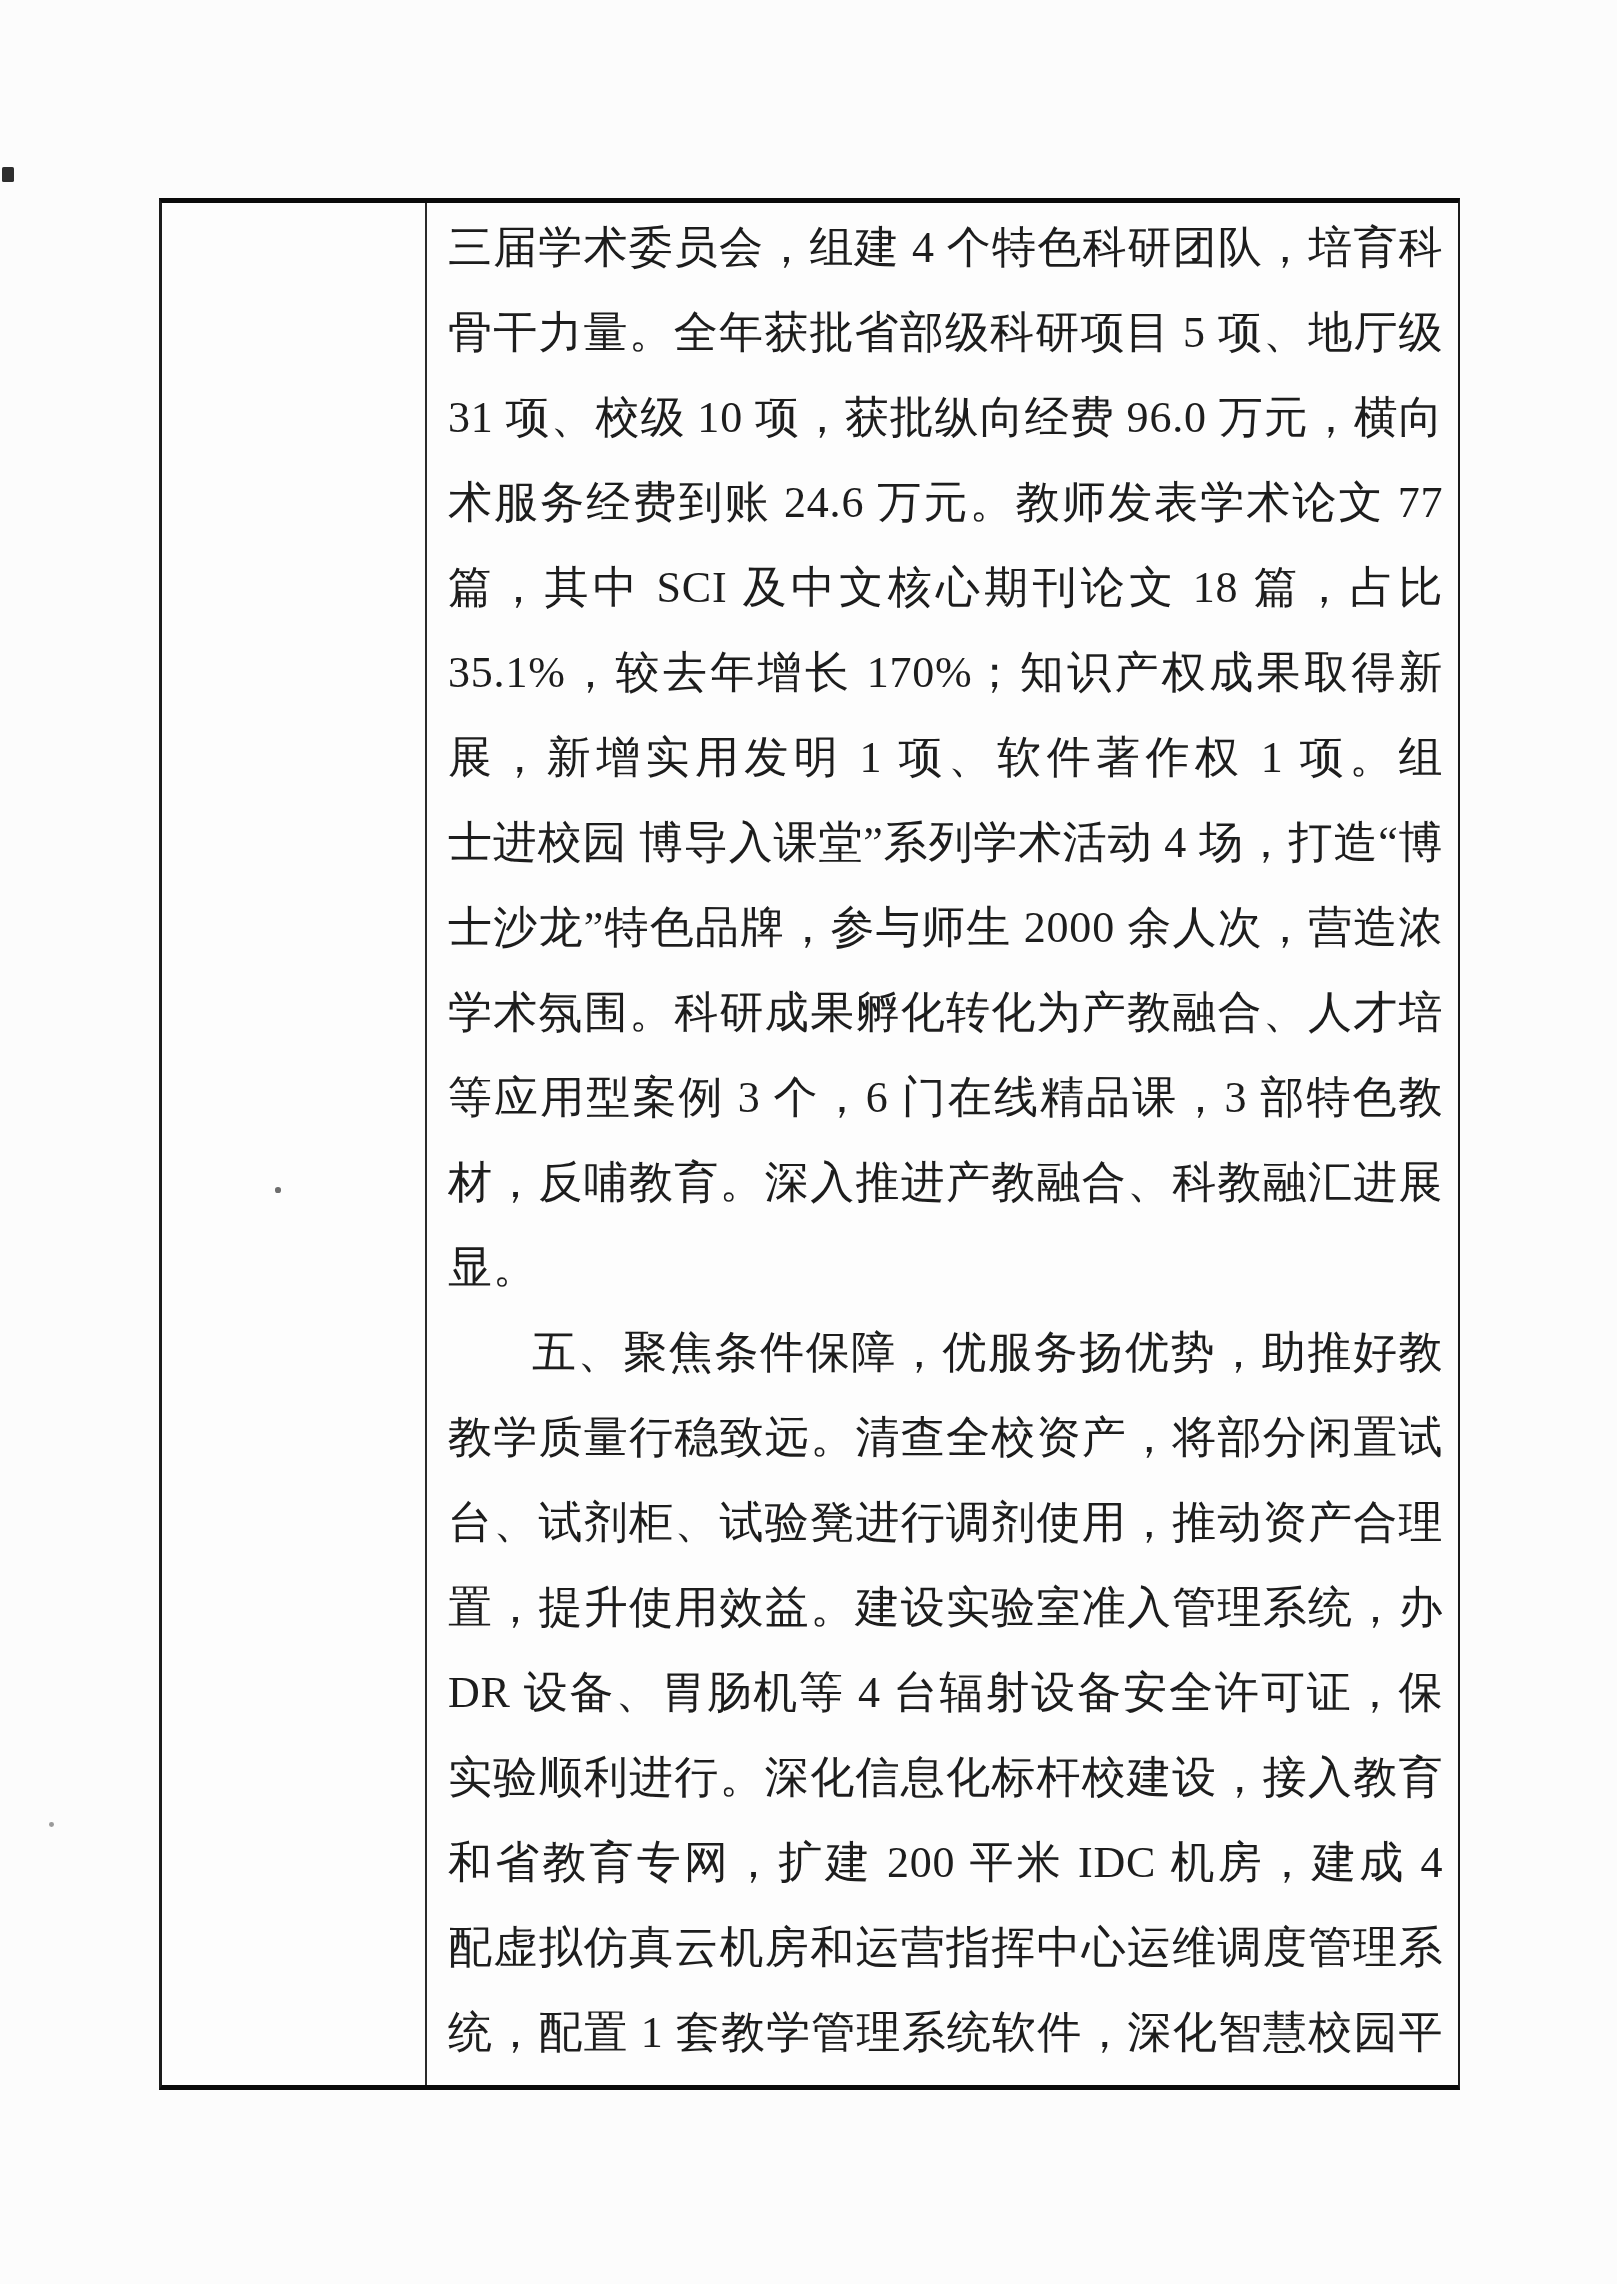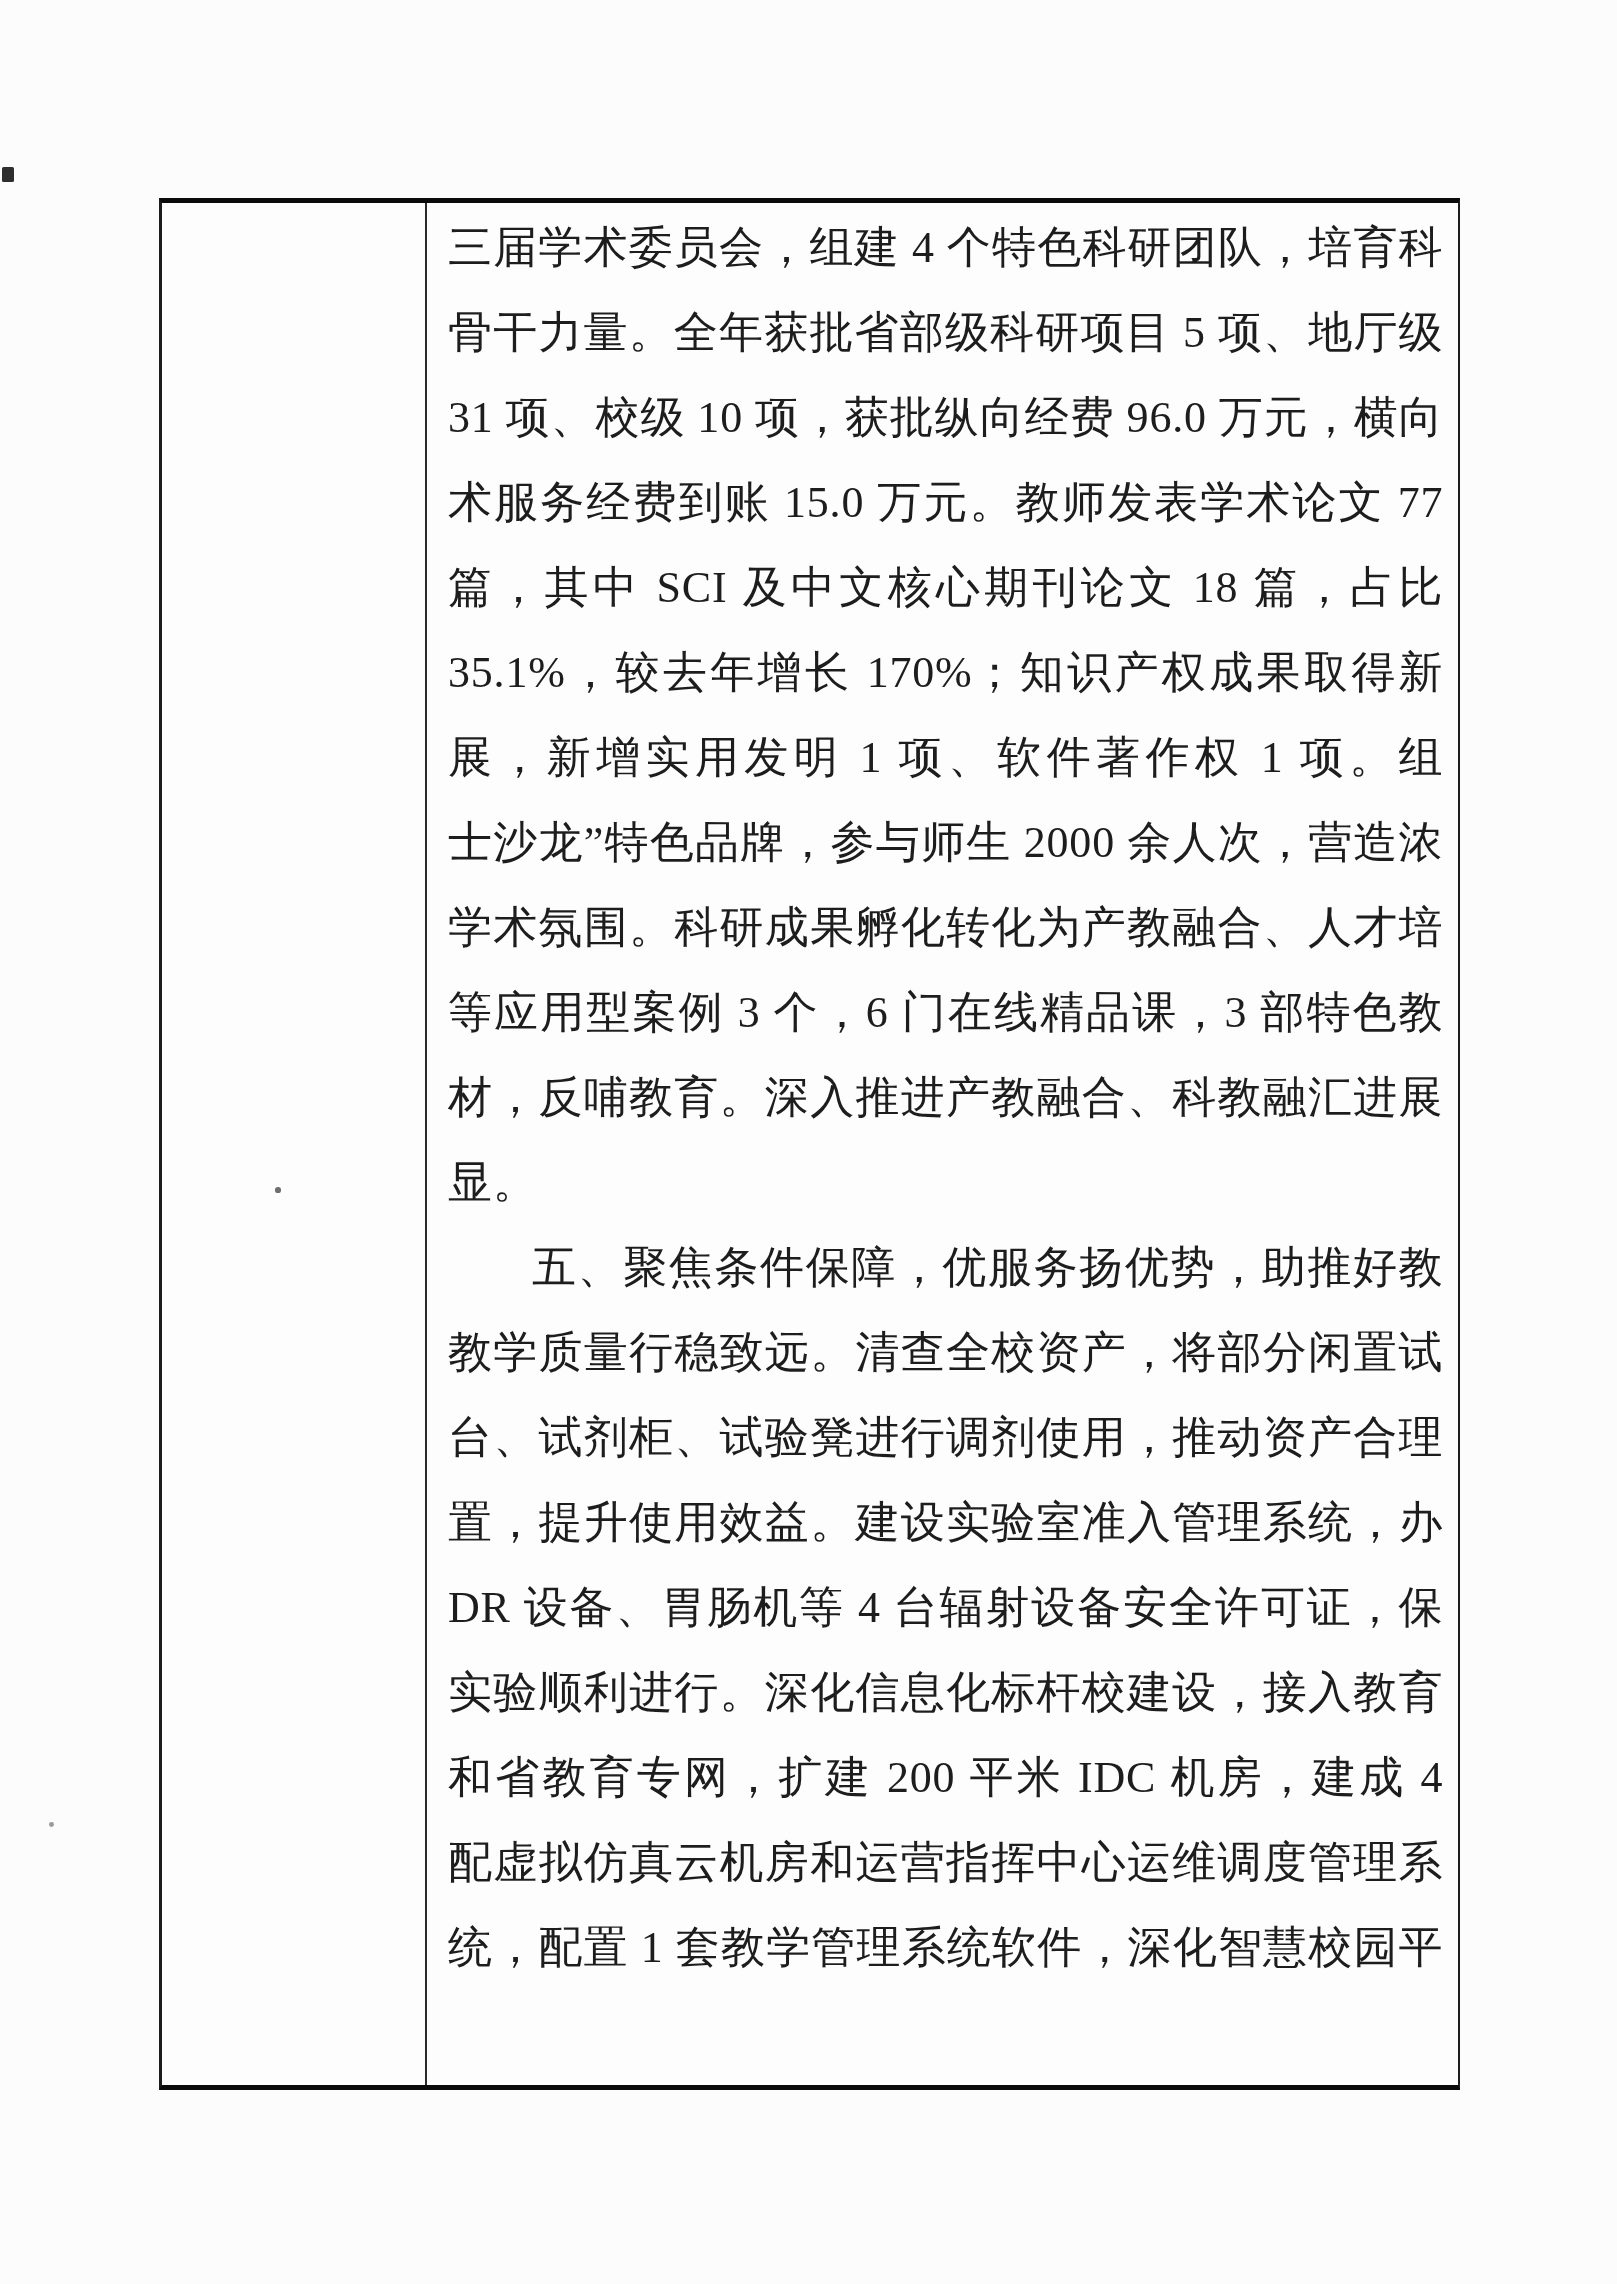--- a/index.html
+++ b/index.html
@@ -74,24 +74,25 @@
 <div class="page">
 
   <div class="report-table">
 
     <div class="cell-left"></div>
 
     <div class="cell-content">
       <div class="line">三届学术委员会，组建 4 个特色科研团队，培育科研</div>
       <div class="line">骨干力量。全年获批省部级科研项目 5 项、地厅级</div>
       <div class="line">31 项、校级 10 项，获批纵向经费 96.0 万元，横向技</div>
-      <div class="line">术服务经费到账 15.0 万元。教师发表学术论文 77</div>
+      <div class="line">术服务经费到账 24.6 万元。教师发表学术论文 77</div>
       <div class="line">篇，其中 SCI 及中文核心期刊论文 18 篇，占比</div>
       <div class="line">35.1%，较去年增长 170%；知识产权成果取得新进</div>
       <div class="line">展，新增实用发明 1 项、软件著作权 1 项。组织“院</div>
+      <div class="line">士进校园 博导入课堂”系列学术活动 4 场，打造“博</div>
       <div class="line">士沙龙”特色品牌，参与师生 2000 余人次，营造浓厚</div>
       <div class="line">学术氛围。科研成果孵化转化为产教融合、人才培养</div>
       <div class="line">等应用型案例 3 个，6 门在线精品课，3 部特色教</div>
       <div class="line">材，反哺教育。深入推进产教融合、科教融汇进展明</div>
       <div class="line short">显。</div>
       <div class="line indent">五、聚焦条件保障，优服务扬优势，助推好教育</div>
       <div class="line">教学质量行稳致远。清查全校资产，将部分闲置试验</div>
       <div class="line">台、试剂柜、试验凳进行调剂使用，推动资产合理配</div>
       <div class="line">置，提升使用效益。建设实验室准入管理系统，办理</div>
       <div class="line">DR 设备、胃肠机等 4 台辐射设备安全许可证，保障</div>

